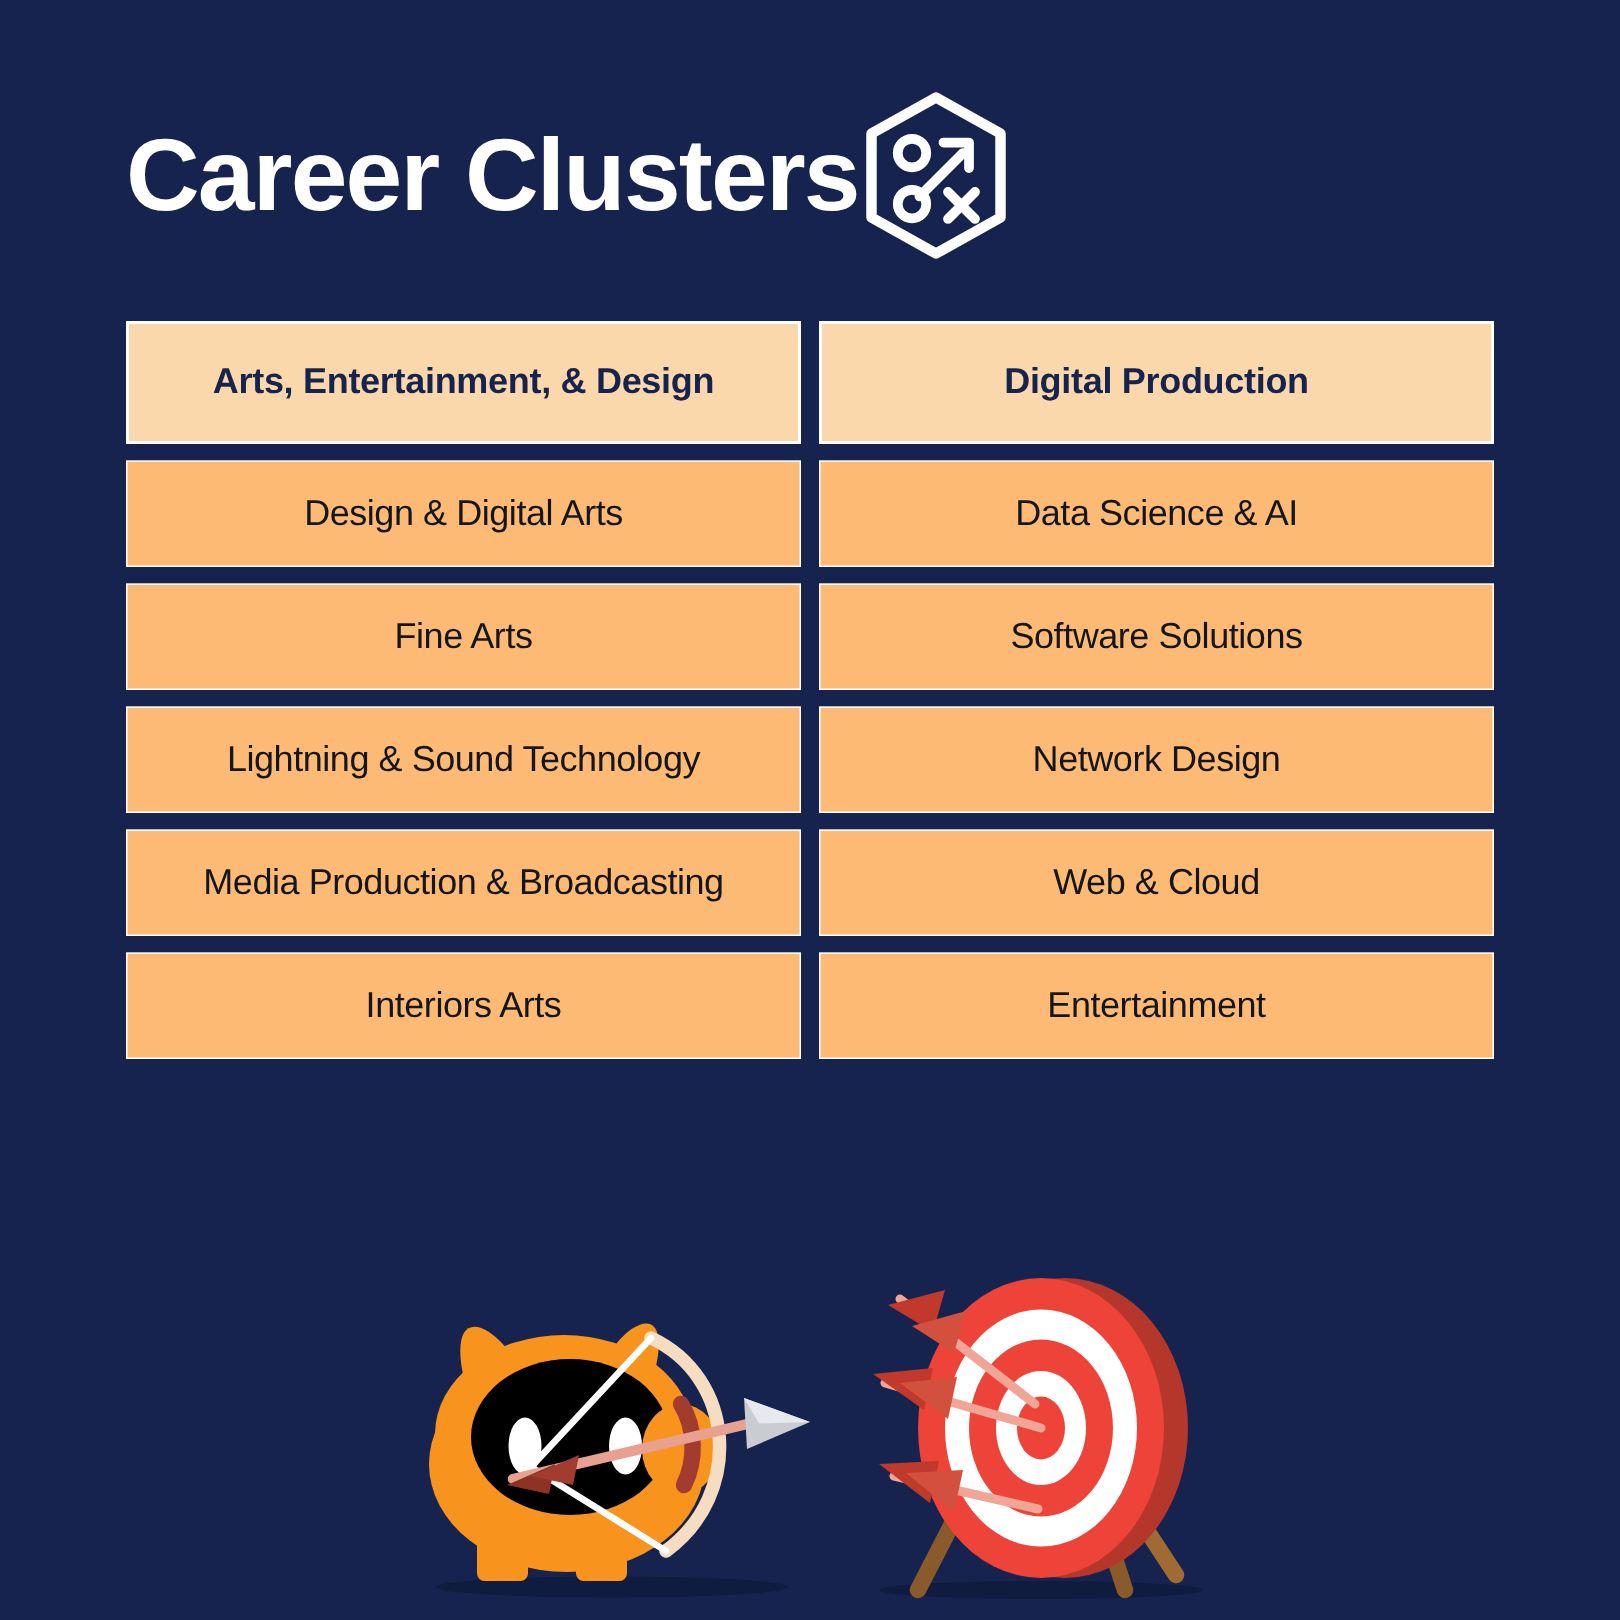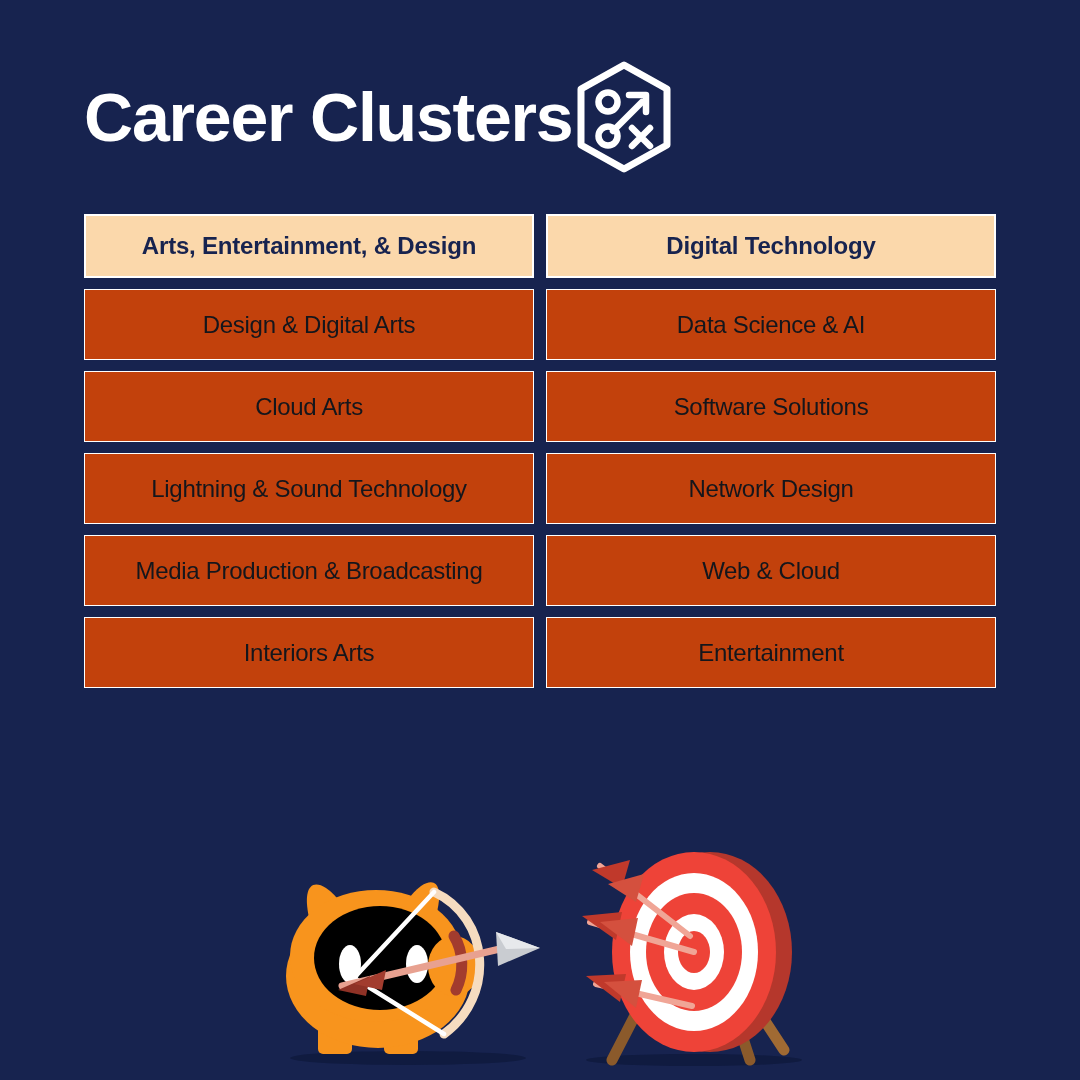--- a/index.html
+++ b/index.html
@@ -61,36 +61,36 @@
     flex: 1 1 0;
     display: flex;
     flex-direction: column;
     gap: 11px;
     min-width: 0;
   }
   .cluster-header {
     background: #fbd8ab;
     border: 2px solid #ffffff;
     box-sizing: border-box;
-    height: 64px;
+    height: 82px;
     display: flex;
     align-items: center;
     justify-content: center;
     text-align: center;
     padding: 0 10px;
   }
   .cluster-header-text {
     font-size: 24px;
     font-weight: 700;
     color: #17234f;
     letter-spacing: -0.2px;
     white-space: nowrap;
   }
   .cluster-cell {
-    background: #c2410c;
+    background: #fdba74;
     border: 1px solid #ffffff;
     box-sizing: border-box;
     height: 71px;
     display: flex;
     align-items: center;
     justify-content: center;
     text-align: left;
     padding: 0 8px;
   }
   .cluster-cell-text {
@@ -145,36 +145,36 @@
   <div class="clusters-grid">
 
     <div class="cluster-col">
       <div class="cluster-header">
         <span class="cluster-header-text">Arts, Entertainment, &amp; Design</span>
       </div>
       <div class="cluster-cell">
         <span class="cluster-cell-text">Design &amp; Digital Arts</span>
       </div>
       <div class="cluster-cell">
-        <span class="cluster-cell-text">Cloud Arts</span>
+        <span class="cluster-cell-text">Fine Arts</span>
       </div>
       <div class="cluster-cell">
         <span class="cluster-cell-text">Lightning &amp; Sound Technology</span>
       </div>
       <div class="cluster-cell">
         <span class="cluster-cell-text">Media Production &amp; Broadcasting</span>
       </div>
       <div class="cluster-cell">
         <span class="cluster-cell-text">Interiors Arts</span>
       </div>
     </div>
 
     <div class="cluster-col">
       <div class="cluster-header">
-        <span class="cluster-header-text">Digital Technology</span>
+        <span class="cluster-header-text">Digital Production</span>
       </div>
       <div class="cluster-cell">
         <span class="cluster-cell-text">Data Science &amp; AI</span>
       </div>
       <div class="cluster-cell">
         <span class="cluster-cell-text">Software Solutions</span>
       </div>
       <div class="cluster-cell">
         <span class="cluster-cell-text">Network Design</span>
       </div>

